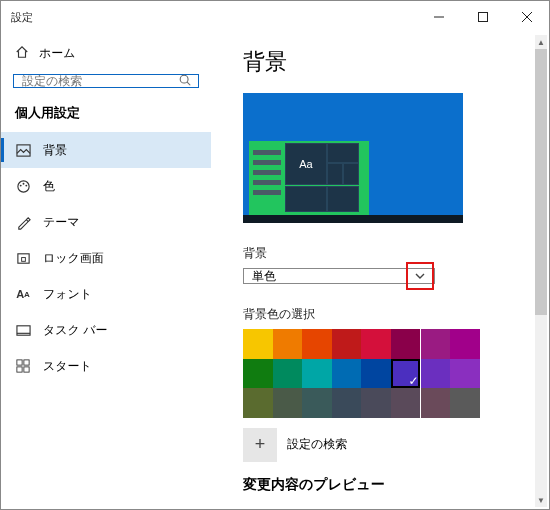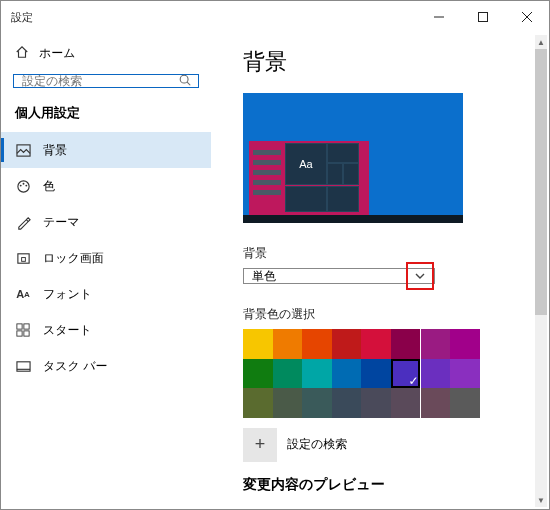--- a/index.html
+++ b/index.html
@@ -17,21 +17,21 @@
   .search .sicon { color: #555; }
   .section-title { font-weight: 600; font-size: 13px; padding: 6px 14px 10px 14px; }
   .navitem { display: flex; align-items: center; gap: 12px; height: 36px; padding: 0 14px; font-size: 12px; position: relative; }
   .navitem.selected { background: #d8e8f6; }
   .navitem.selected::before { content: ""; position: absolute; left: 0; top: 6px; bottom: 6px; width: 3px; background: #0a66c2; }
   .navitem .nicon { width: 16px; height: 16px; display: flex; align-items: center; justify-content: center; color: #333; }
   .main { flex: 1; padding: 14px 12px 0 32px; overflow: hidden; }
   .main h1 { font-size: 22px; font-weight: 400; margin-bottom: 16px; }
   .preview { width: 220px; height: 130px; background: #0b6fcc; position: relative; margin-bottom: 22px; }
   .taskbar { position: absolute; bottom: 0; left: 0; right: 0; height: 8px; background: #0e1a24; }
-  .startmenu { position: absolute; left: 6px; bottom: 8px; width: 120px; height: 74px; background: #be185d; display: flex; }
+  .startmenu { position: absolute; left: 6px; bottom: 8px; width: 120px; height: 74px; background: #22c55e; display: flex; }
   .startleft { width: 34px; padding: 4px 0 0 4px; }
   .startleft .bar { height: 5px; background: #4a5a66; margin: 5px 2px 0 0; }
   .tiles { flex: 1; display: flex; flex-wrap: wrap; padding: 2px; }
   .tile { border: 1px solid #27455c; background: #1d3448; }
   .tile.big { width: 42px; height: 42px; display:flex; align-items:center; justify-content:center; color:#fff; font-size:11px; }
   .tile.wide { width: 42px; height: 20px; }
   .tile.sm { width: 20px; height: 20px; }
   .tilecol { display:flex; flex-direction:column; }
   .label { font-size: 12px; margin-bottom: 6px; color: #222; }
   .combo { width: 192px; height: 16px; border: 1px solid #888; display: flex; align-items: center; padding: 0 0 0 8px; font-size: 12px; margin-bottom: 22px; position: relative; }
@@ -128,37 +128,37 @@
             </svg>
           </span>
       <span>ロック画面</span>
     </div>
     <div class="navitem">
       <span class="nicon" style="font-size:11px;font-weight:600;color:#333;">A<sub style="font-size:8px;">A</sub></span>
       <span>フォント</span>
     </div>
     <div class="navitem">
       <span class="nicon">
+            <svg width="15" height="15" viewBox="0 0 16 16">
+              <rect x="1" y="3" width="14" height="10" fill="none" stroke="#333" stroke-width="1.2"></rect>
+              <line x1="1" y1="11" x2="15" y2="11" stroke="#333" stroke-width="1.2"></line>
+            </svg>
+          </span>
+      <span>タスク バー</span>
+    </div>
+    <div class="navitem">
+      <span class="nicon">
             <svg width="14" height="14" viewBox="0 0 16 16">
               <rect x="1" y="1" width="6" height="6" fill="none" stroke="#333"></rect>
               <rect x="9" y="1" width="6" height="6" fill="none" stroke="#333"></rect>
               <rect x="1" y="9" width="6" height="6" fill="none" stroke="#333"></rect>
               <rect x="9" y="9" width="6" height="6" fill="none" stroke="#333"></rect>
             </svg>
           </span>
       <span>スタート</span>
-    </div>
-    <div class="navitem">
-      <span class="nicon">
-            <svg width="15" height="15" viewBox="0 0 16 16">
-              <rect x="1" y="3" width="14" height="10" fill="none" stroke="#333" stroke-width="1.2"></rect>
-              <line x1="1" y1="11" x2="15" y2="11" stroke="#333" stroke-width="1.2"></line>
-            </svg>
-          </span>
-      <span>タスク バー</span>
     </div>
   </div>
 
   <div class="main">
     <h1>背景</h1>
 
     <div class="preview">
       <div class="startmenu">
         <div class="startleft">
           <div class="bar"></div>

